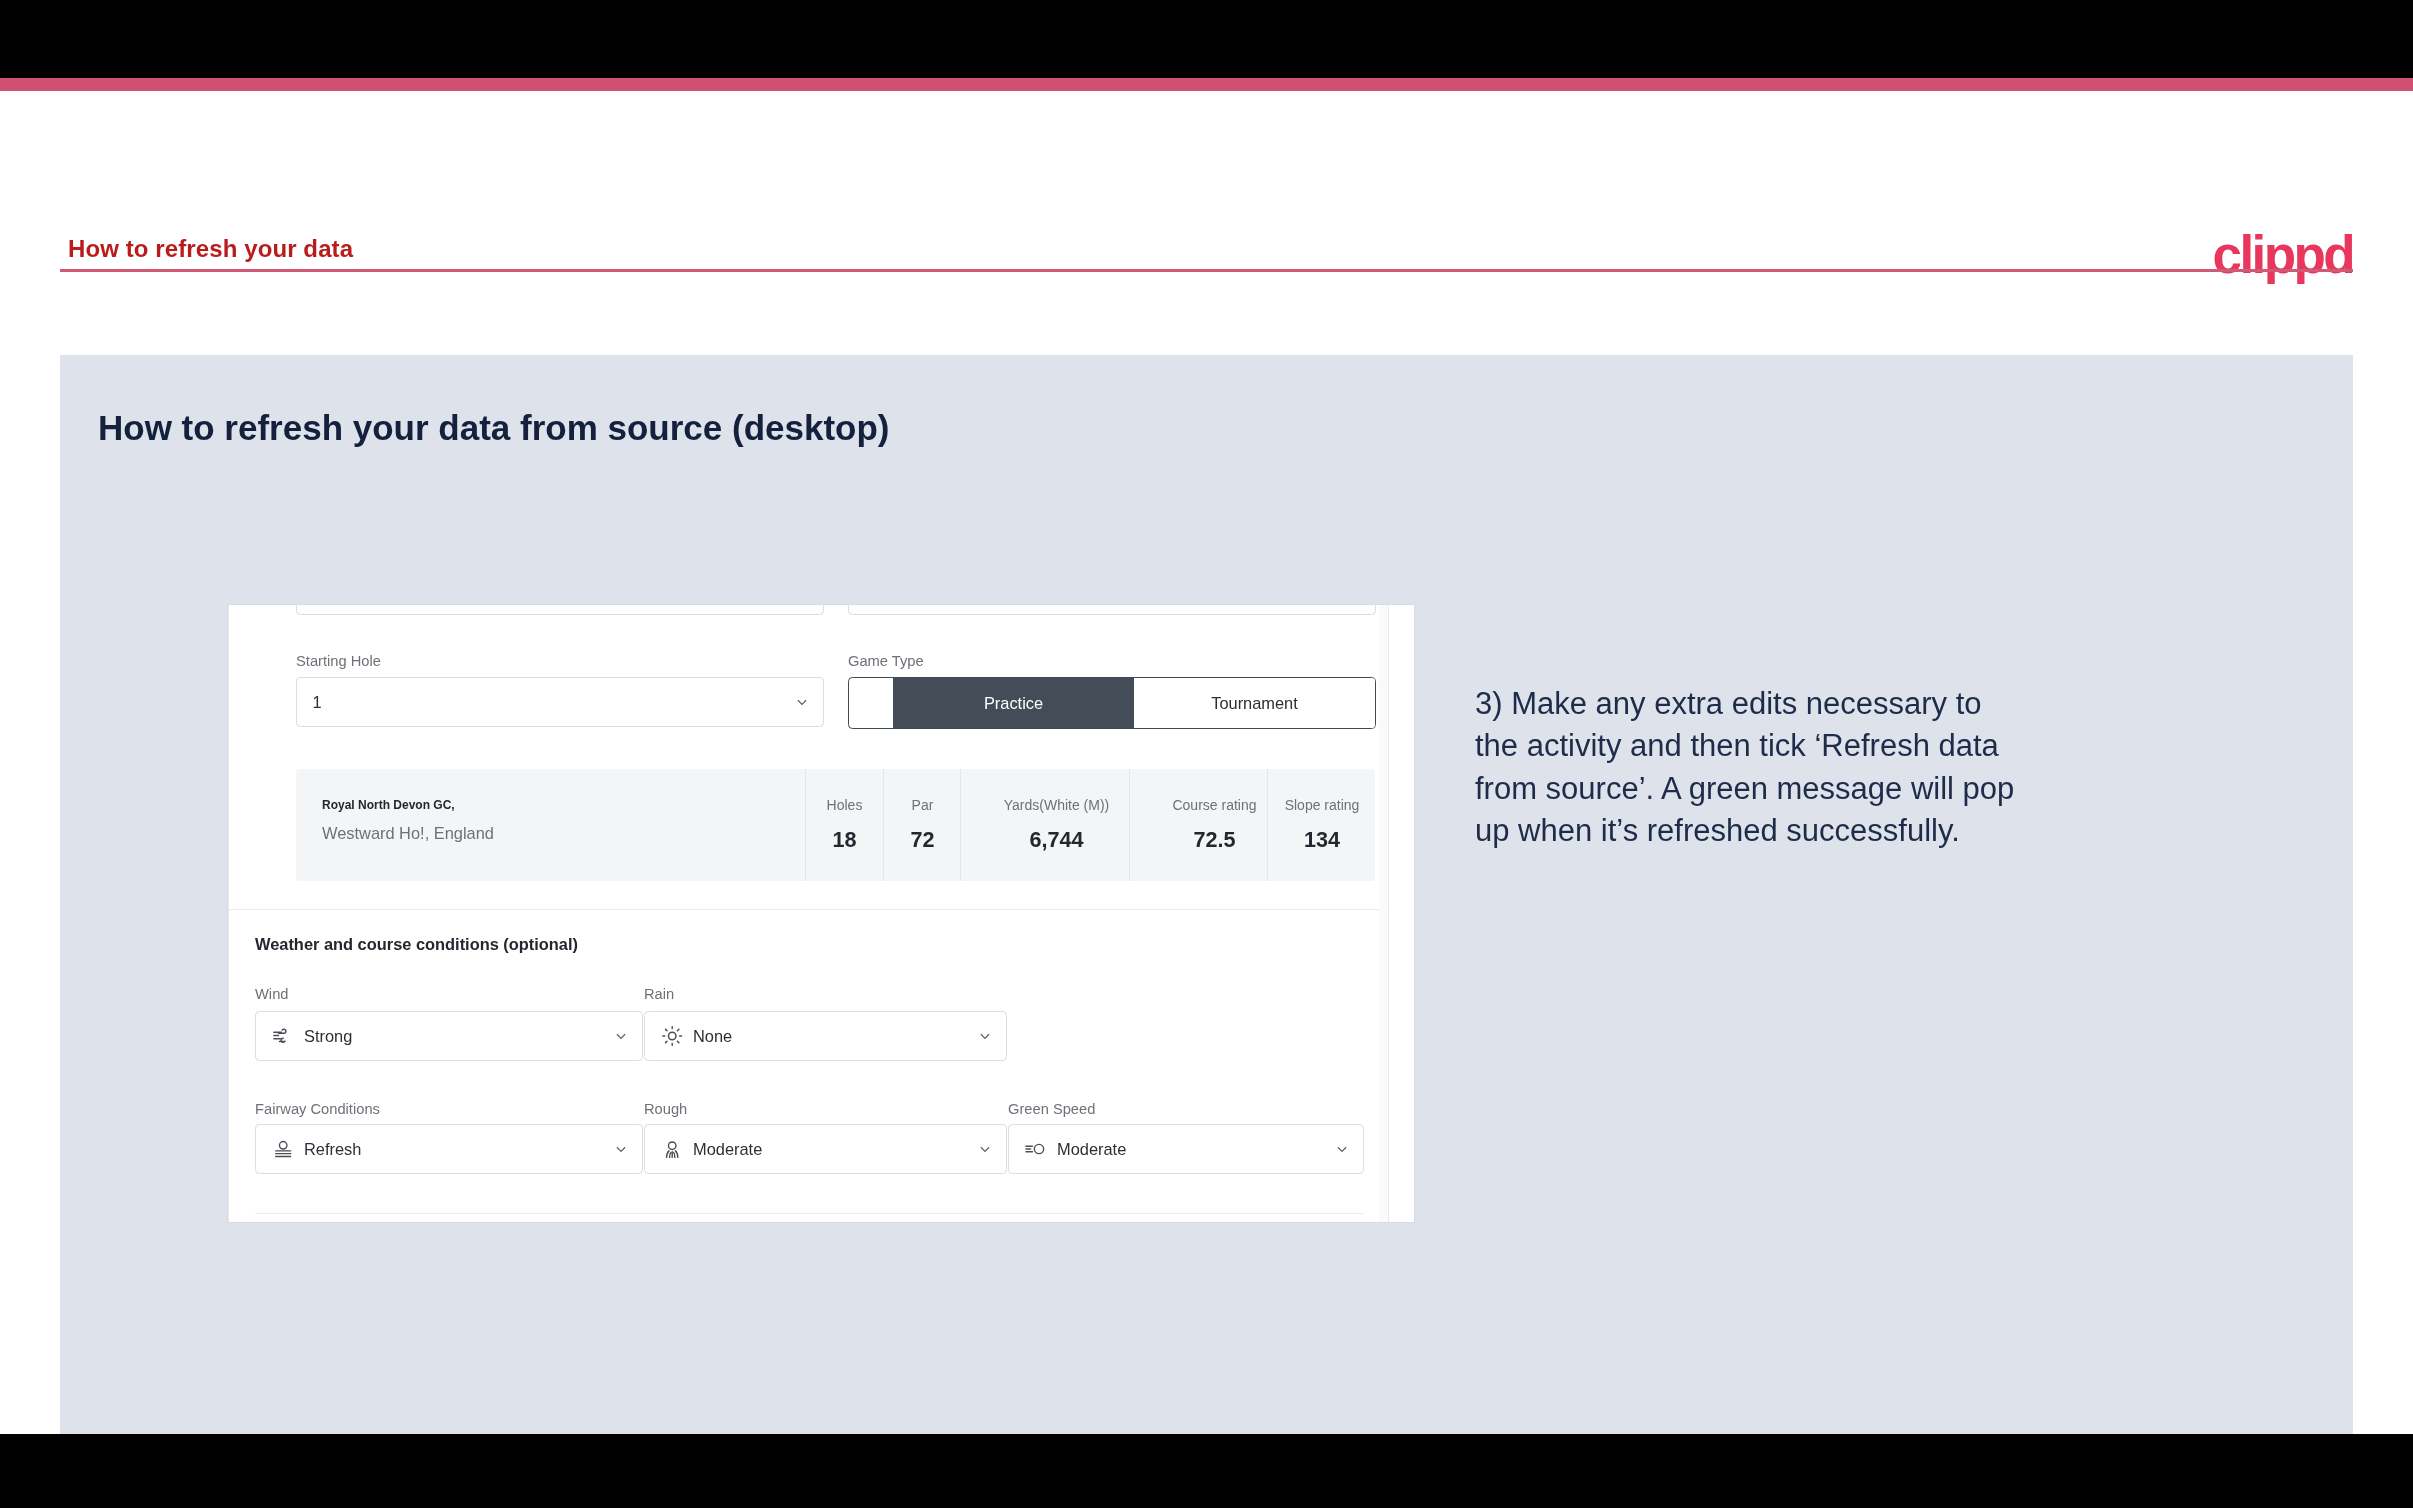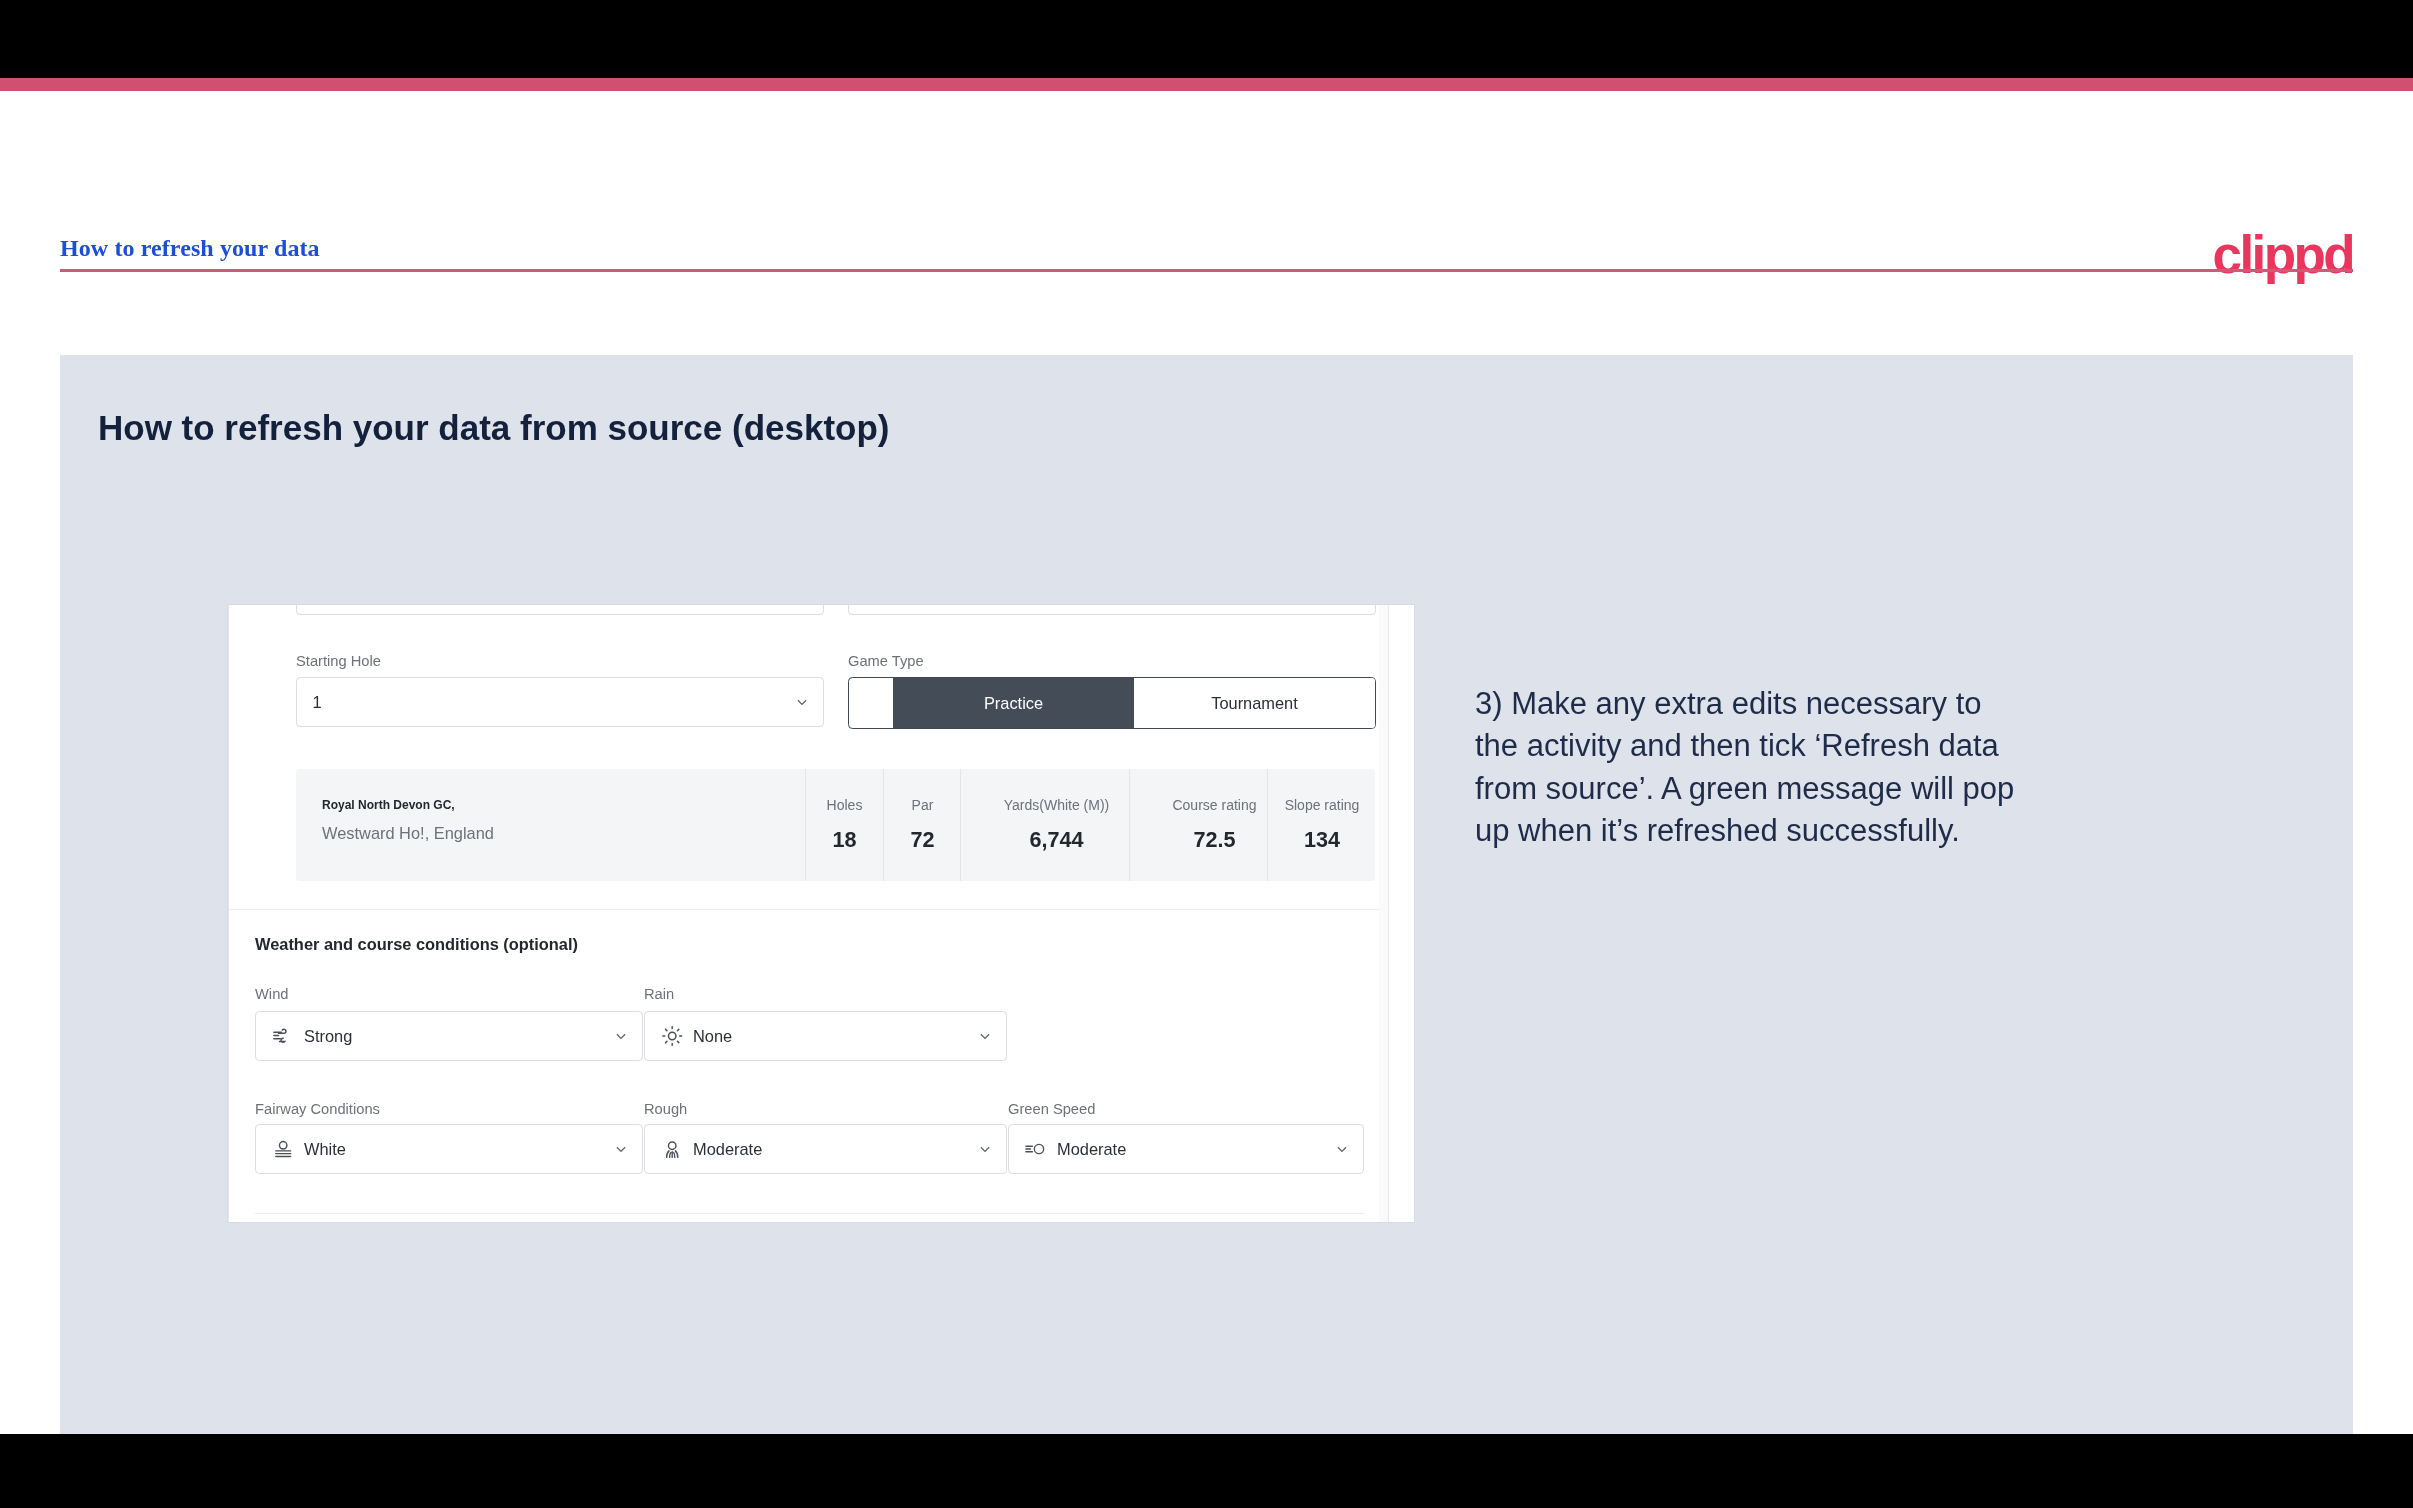--- a/index.html
+++ b/index.html
@@ -19,22 +19,22 @@
   .slide {
     position:absolute; left:0; top:91px; width:2413px; height:1343px;
     background:#ffffff;
   }
 
   
   .slide-head {
     position:absolute; left:60px; top:35px; width:2293px; height:198px;
   }
   .head-title {
-    position:absolute; left:0; top:109px;
-    font-size:24px; font-weight:bold; color:#1d4ed8; letter-spacing:0.1px;font-family:Liberation Serif, serif;
+    position:absolute; left:8px; top:109px;
+    font-size:24px; font-weight:bold; color:#b91c1c; letter-spacing:0.1px;
   }
   .logo {
     position:absolute; right:0; top:102px;
     font-size:53px; font-weight:bold; color:#e8365c;
     letter-spacing:-2.6px; line-height:1;
   }
   .head-rule {
     position:absolute; left:0; top:143px; width:2293px; height:2.6px; background:#d05a76;
   }
 
@@ -242,21 +242,21 @@
                 <path d="M5 9l7 7 7-7"></path>
               </svg>
           </div>
 
           <div class="fld-label" style="left:26px; top:496px;">Fairway Conditions</div>
           <div class="sel" style="left:26px; top:519px; width:388px;">
             <svg class="licon" viewBox="0 0 24 24" fill="none" stroke="#4a4f57" stroke-width="1.5" stroke-linecap="round">
               <circle cx="12" cy="8" r="4"></circle>
               <path d="M4 14h16M4 17h16M4 20h16"></path>
             </svg>
-            <span class="val with-icon">White</span>
+            <span class="val with-icon">Refresh</span>
             <svg class="chev" viewBox="0 0 24 24" fill="none" stroke="#5d626b" stroke-width="2.2">
                 <path d="M5 9l7 7 7-7"></path>
               </svg>
           </div>
 
           <div class="fld-label" style="left:415px; top:496px;">Rough</div>
           <div class="sel" style="left:415px; top:519px; width:363px;">
             <svg class="licon" viewBox="0 0 24 24" fill="none" stroke="#4a4f57" stroke-width="1.5" stroke-linecap="round">
               <circle cx="12" cy="8.5" r="4"></circle>
               <path d="M6 21c0-4 1.5-6 2.6-7M18 21c0-4-1.5-6-2.6-7M12 21v-6M9.2 21c0-3 .6-4.4 1.2-5.2M14.8 21c0-3-.6-4.4-1.2-5.2"></path>

